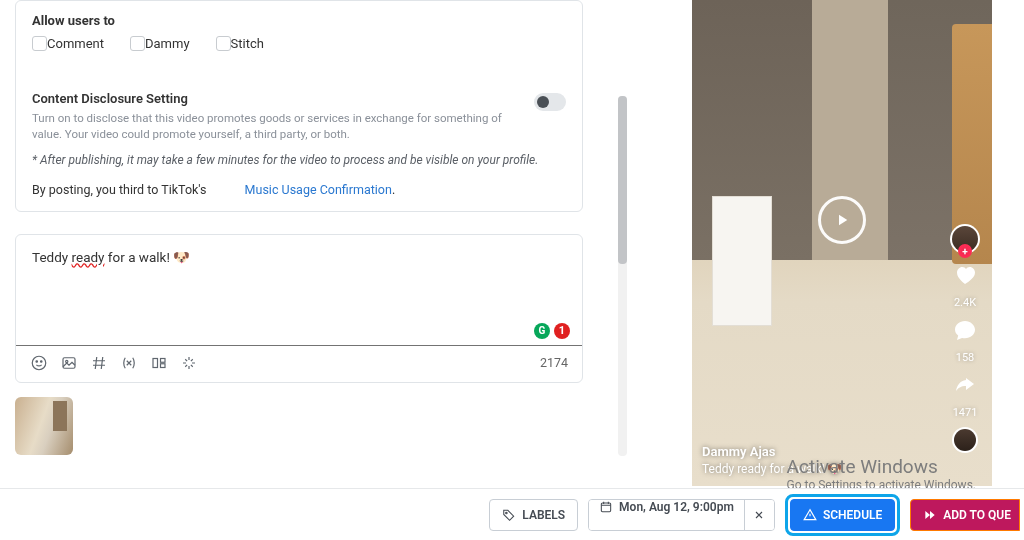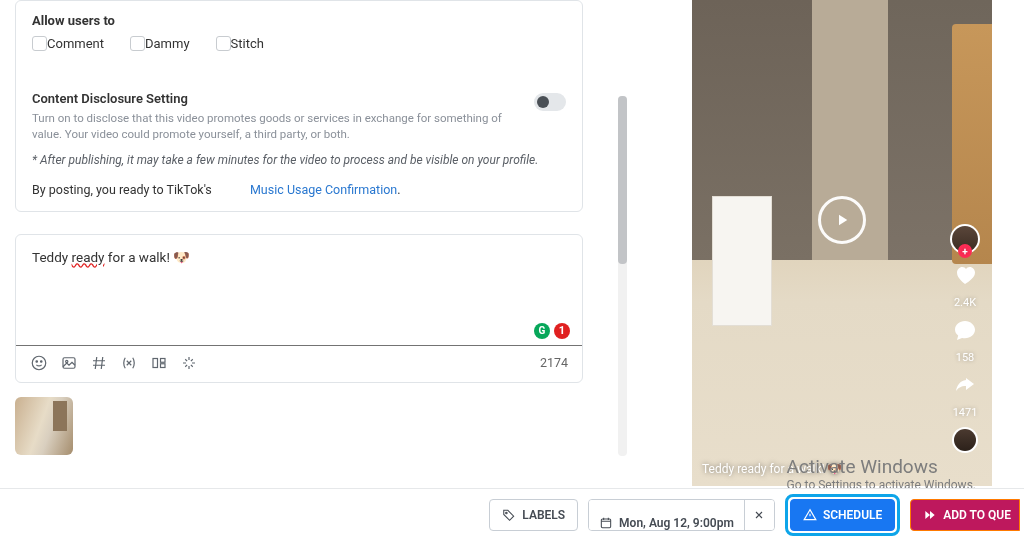--- a/index.html
+++ b/index.html
@@ -62,21 +62,21 @@
   .caption-user { font-size: 13px; font-weight: 600; margin-bottom: 3px; }
   .caption-text { font-size: 12px; }
 
   .watermark { position: absolute; right: 48px; bottom: 48px; color: #7d7d7d; }
   .wm-title { font-size: 19px; }
   .wm-sub { font-size: 12px; }
 
   .footer { position: absolute; left: 0; right: 0; bottom: 0; height: 52px; background: #fff; border-top: 1px solid #e6e8ea; display: flex; align-items: center; justify-content: flex-end; gap: 10px; padding-right: 4px; }
   .btn { height: 32px; border: 1px solid #c8ced5; border-radius: 4px; background: #fff; font-size: 12px; font-weight: 600; color: #454b53; display: inline-flex; align-items: center; gap: 6px; padding: 0 12px; cursor: pointer; }
   .dt-wrap { display: flex; border: 1px solid #c8ced5; border-radius: 4px; overflow: hidden; height: 32px; }
-  .dt-main { display: inline-flex; align-items: flex-end; gap: 6px; padding: 0 10px; font-size: 12px; font-weight: 600; color: #454b53; background:#fff; }
+  .dt-main { display: inline-flex; align-items: flex-start; gap: 6px; padding: 0 10px; font-size: 12px; font-weight: 600; color: #454b53; background:#fff; }
   .dt-close { width: 30px; display: inline-flex; align-items:center; justify-content:center; border-left: 1px solid #c8ced5; background:#fff; font-size: 14px; color:#454b53; }
   .btn-primary { background: #1877f2; border-color: #1877f2; color: #fff; gap: 6px; }
   .highlight-box { border: 3px solid #0ea5e9; border-radius: 8px; padding: 2px; }
   .btn-queue { background: #be185d; border-color: #ff7a00; color: #fff; border-radius: 4px 0 0 4px; padding-right: 8px; }
   .ico { width: 14px; height: 14px; display:inline-flex; }
   .ico svg { width: 14px; height: 14px; }
 </style>
 </head>
 <body>
 
@@ -104,21 +104,21 @@
         <div class="disclosure-desc">Turn on to disclose that this video promotes goods or services in exchange for something of value. Your video could promote yourself, a third party, or both.</div>
       </div>
       <div class="toggle">
           <div class="knob"></div>
         </div>
     </div>
 
     <div class="note-italic">* After publishing, it may take a few minutes for the video to process and be visible on your profile.</div>
 
     <div class="agree">
-      <span>By posting, you ready to TikTok's </span><a href="#">Music Usage Confirmation</a><span>.</span>
+      <span>By posting, you third to TikTok's </span><a href="#">Music Usage Confirmation</a><span>.</span>
     </div>
   </div>
 
   <div class="composer">
     <div class="composer-text">
       <span id="caption-rich">Teddy <span class="underline-red">ready</span> for a walk! 🐶</span>
       <div class="grammar-badges">
         <span class="g-green">G</span>
         <span class="g-red">1</span>
       </div>
@@ -206,20 +206,21 @@
         <svg viewBox="0 0 24 24">
           <path d="M13 5l8 6-8 6v-4c-5 0-8 2-10 5 1-6 4-10 10-11V5z"></path>
         </svg>
       </div>
     <div>1471</div>
     <div class="mini-avatar">
         <div class="inner"></div>
       </div>
   </div>
   <div class="caption-area">
+    <div class="caption-user">Dammy Ajas</div>
     <div class="caption-text">Teddy ready for a walk! 🐶</div>
   </div>
 </div>
 
 <div class="watermark">
   <div class="wm-title">Activate Windows</div>
   <div class="wm-sub">Go to Settings to activate Windows.</div>
 </div>
 
 <div class="footer">

